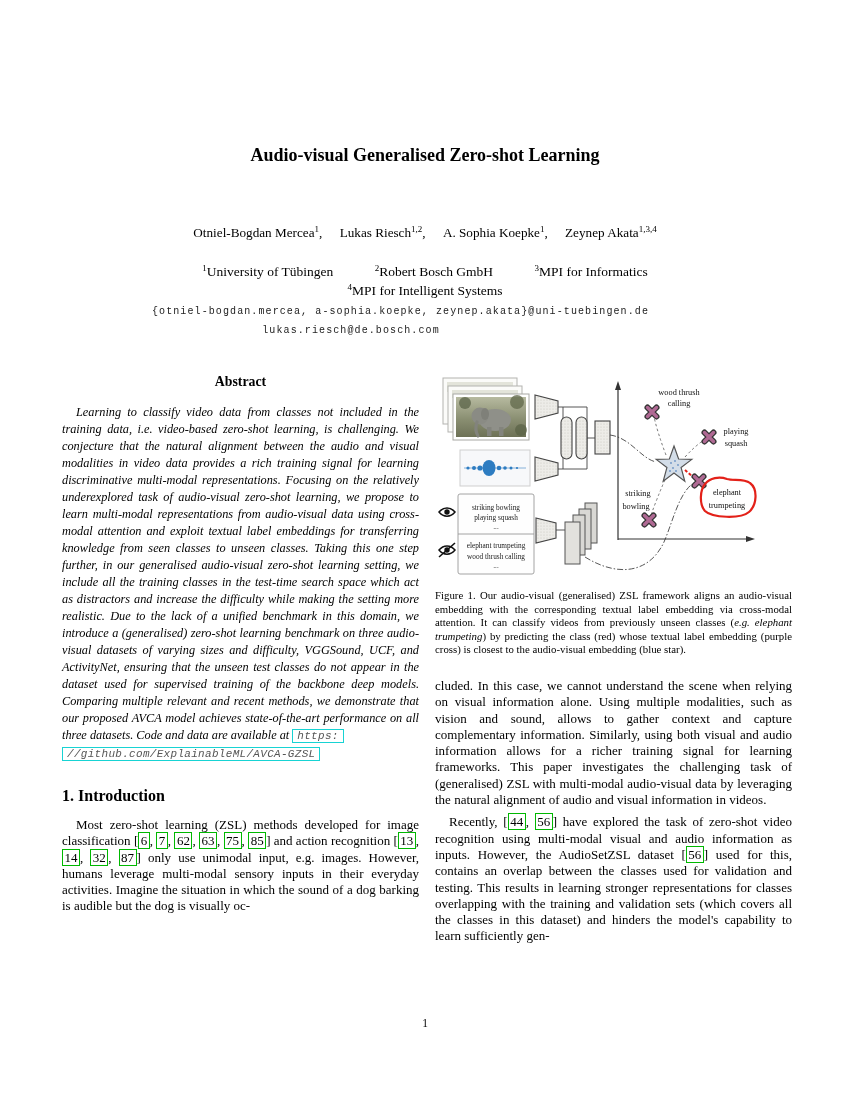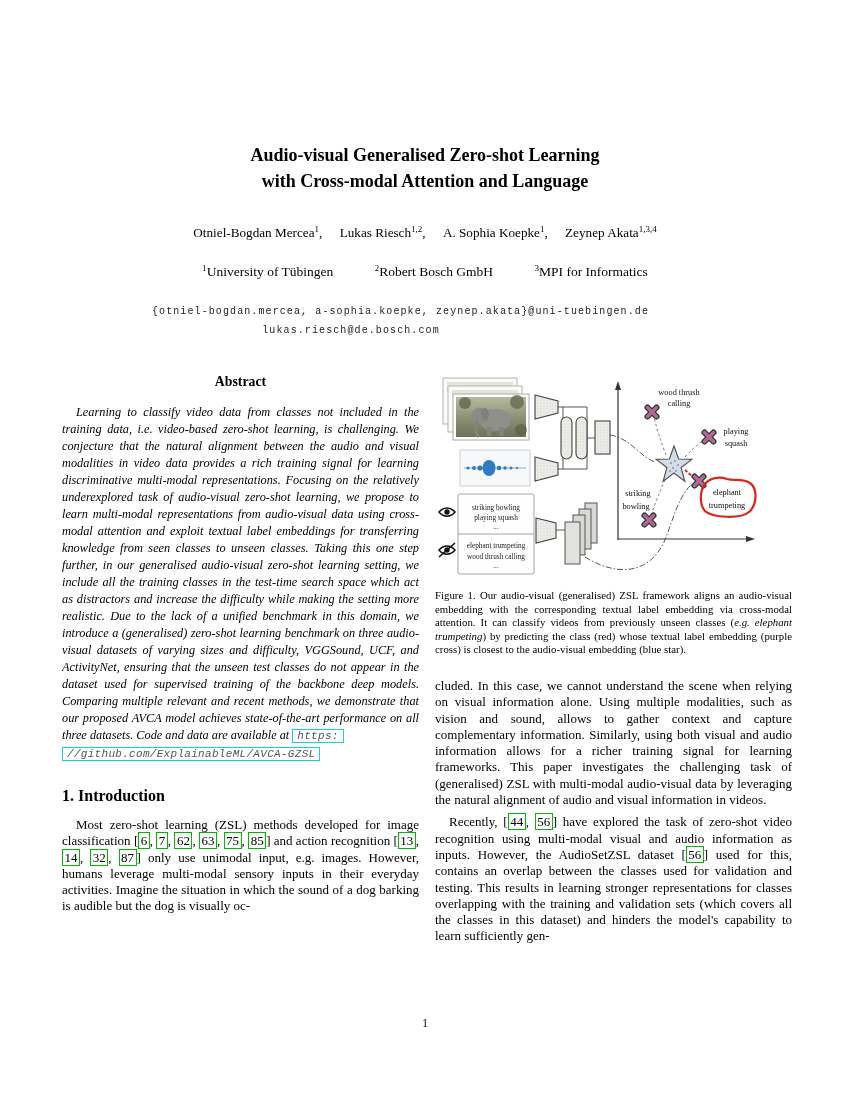--- a/index.html
+++ b/index.html
@@ -45,34 +45,36 @@
   .fig-label{font-family:"Liberation Serif", serif;font-size:8.3px;fill:#111;}
   .fig-label-sm{font-family:"Liberation Serif", serif;font-size:7.3px;fill:#222;}
 </style>
 </head>
 <body>
 
 <div class="page">
 
   <div class="title">
     <div>Audio-visual Generalised Zero-shot Learning</div>
-    <div>with Cross-modal Attention and Language</div>
   </div>
 
   <div class="authors">
     <span class="author"><span>Otniel-Bogdan Mercea</span><sup>1</sup><span>,</span></span>
     <span class="author"><span>Lukas Riesch</span><sup>1,2</sup><span>,</span></span>
     <span class="author"><span>A. Sophia Koepke</span><sup>1</sup><span>,</span></span>
     <span class="author"><span>Zeynep Akata</span><sup>1,3,4</sup><span></span></span>
   </div>
 
   <div class="affils1">
     <span class="affil"><sup>1</sup><span>University of Tübingen</span></span>
     <span class="affil"><sup>2</sup><span>Robert Bosch GmbH</span></span>
     <span class="affil"><sup>3</sup><span>MPI for Informatics</span></span>
+  </div>
+  <div class="affils2">
+    <span class="affil"><sup>4</sup><span>MPI for Intelligent Systems</span></span>
   </div>
 
   <div class="email1">{otniel-bogdan.mercea, a-sophia.koepke, zeynep.akata}@uni-tuebingen.de</div>
   <div class="email2">lukas.riesch@de.bosch.com</div>
 
   <div class="columns">
 
     <div class="col">
       <div class="abstract-heading">Abstract</div>
       <div class="abstract-text"><span class="seg-italic">Learning to classify video data from classes not included in the training data, i.e. video-based zero-shot learning, is challenging. We conjecture that the natural alignment between the audio and visual modalities in video data provides a rich training signal for learning discriminative multi-modal representations. Focusing on the relatively underexplored task of audio-visual zero-shot learning, we propose to learn multi-modal representations from audio-visual data using cross-modal attention and exploit textual label embeddings for transferring knowledge from seen classes to unseen classes. Taking this one step further, in our generalised audio-visual zero-shot learning setting, we include all the training classes in the test-time search space which act as distractors and increase the difficulty while making the setting more realistic. Due to the lack of a unified benchmark in this domain, we introduce a (generalised) zero-shot learning benchmark on three audio-visual datasets of varying sizes and difficulty, VGGSound, UCF, and ActivityNet, ensuring that the unseen test classes do not appear in the dataset used for supervised training of the backbone deep models. Comparing multiple relevant and recent methods, we demonstrate that our proposed AVCA model achieves state-of-the-art performance on all three datasets. Code and data are available at </span><span class="seg-link">https:</span><br><span class="seg-link">//github.com/ExplainableML/AVCA-GZSL</span></div>

